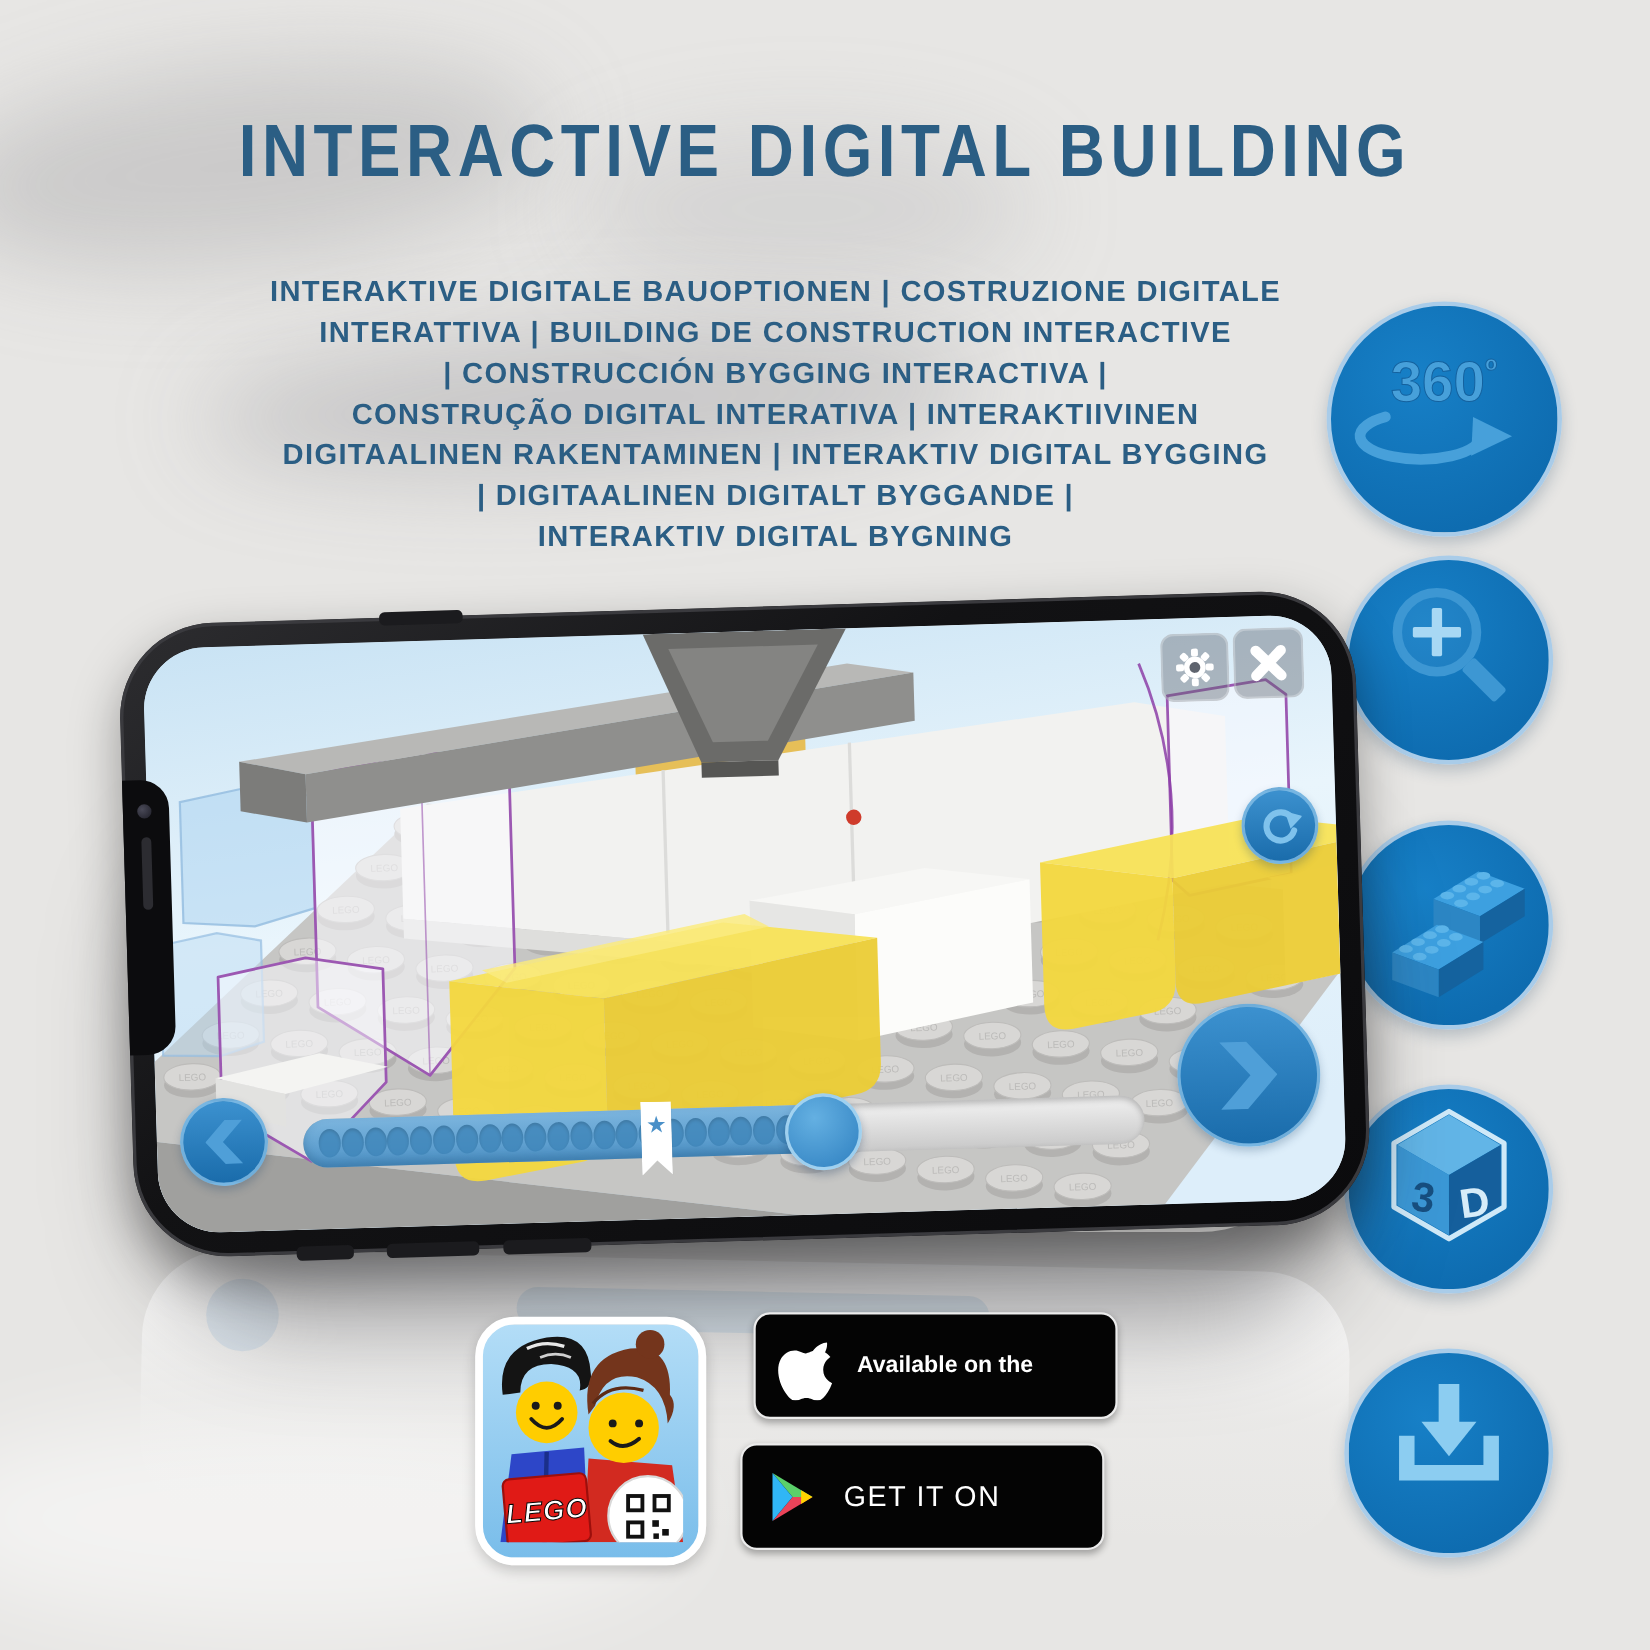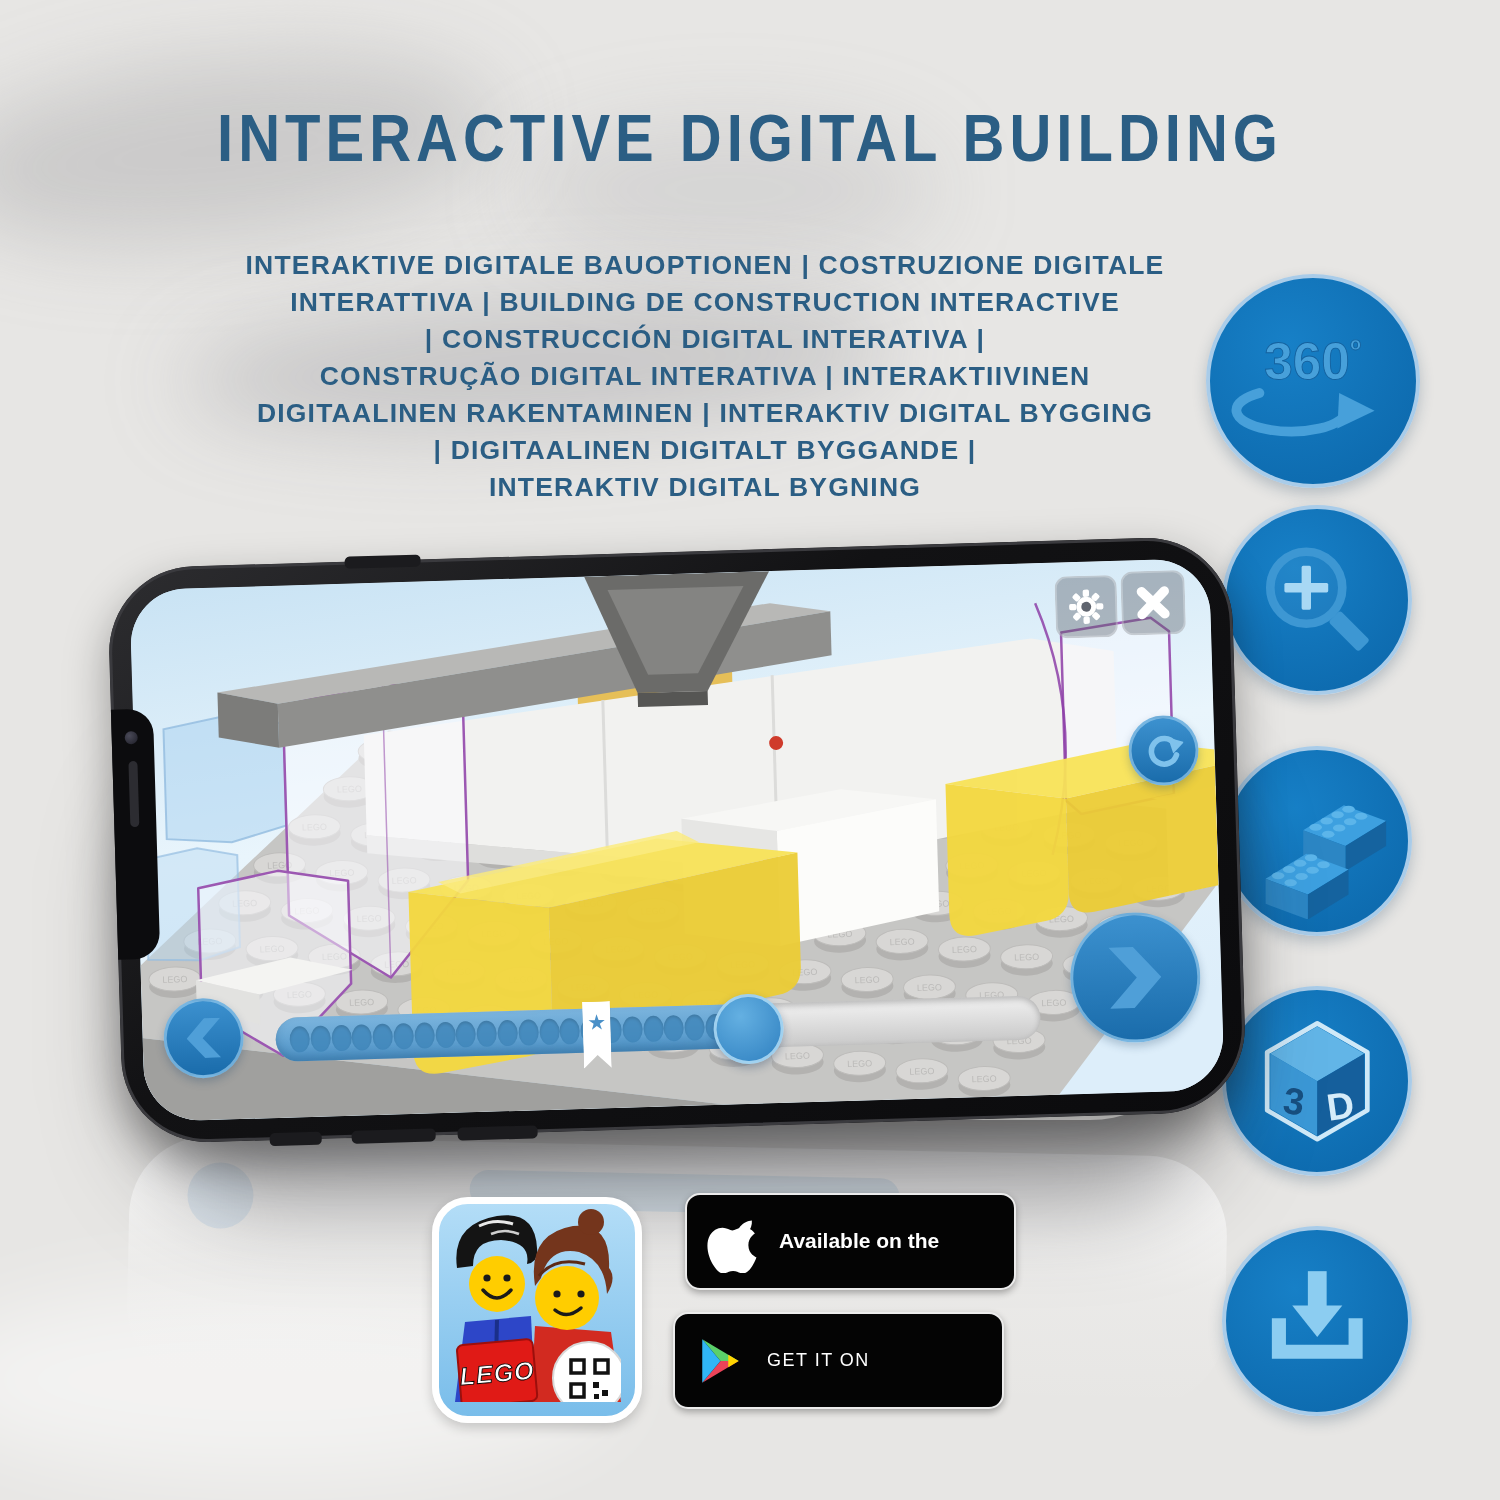--- a/index.html
+++ b/index.html
@@ -13,21 +13,21 @@
 
   .title{position:absolute;top:104px;left:0;width:1500px;text-align:center;
          font-weight:800;font-size:58px;letter-spacing:5px;color:#2b5e84;
          transform:scaleY(1.16);font-family:"Liberation Sans",sans-serif;}
   .subtitle{position:absolute;top:247px;left:0;width:1410px;text-align:center;
             color:#2b5e84;font-weight:700;font-size:26.5px;line-height:37px;letter-spacing:1.2px;}
 
   
   .ficon{position:absolute;border-radius:50%;background:radial-gradient(circle at 38% 32%,#1780c7,#0e6cb0 75%);
          border:4px solid #a9cce9;box-shadow:0 6px 14px rgba(40,70,100,0.25);display:flex;
-         align-items:center;justify-content:center;z-index:2;text-decoration:underline;}
+         justify-content:center;z-index:2;text-decoration:underline;}
   #icon-360{left:1206px;top:274px;width:206px;height:206px;}
   #icon-zoom{left:1222px;top:505px;width:182px;height:182px;}
   #icon-brick{left:1222px;top:746px;width:182px;height:182px;}
   #icon-3d{left:1222px;top:986px;width:182px;height:182px;}
   #icon-dl{left:1222px;top:1226px;width:182px;height:182px;}
   .ficon svg{width:86%;height:86%;}
 
   
   #phone-shadow{position:absolute;left:150px;top:700px;width:1060px;height:420px;border-radius:120px;
                 box-shadow:0 70px 90px 10px rgba(55,55,60,0.5);z-index:3;}
@@ -91,36 +91,36 @@
             background:linear-gradient(180deg,#b3ddf7,#79bdea);box-shadow:0 5px 12px rgba(0,0,0,0.18);}
   .store-badge{position:absolute;width:327px;height:93px;background:#040404;border-radius:15px;z-index:5;
                border:2px solid #ececec;box-shadow:0 3px 7px rgba(0,0,0,0.3);
                display:flex;align-items:center;color:#fff;}
   #badge-appstore{left:673px;top:1193px;margin-left:12px;}
   #badge-gplay{left:673px;top:1312px;}
   .badge-logo{width:92px;display:flex;align-items:center;justify-content:center;}
   .badge-text{display:flex;flex-direction:column;line-height:1.05;}
   .badge-small{font-size:21px;font-weight:700;}
   .badge-big{font-size:43px;font-weight:700;letter-spacing:0px;margin-top:2px;}
-  #badge-gplay .badge-small{font-size:18px;letter-spacing:1.5px;font-weight:400;}
+  #badge-gplay .badge-small{font-size:26px;letter-spacing:1.5px;font-weight:400;}
   #badge-gplay .badge-big{font-weight:700;}
 </style>
 </head>
 <body>
 
 <div class="smudge" id="smudge1"></div>
 <div class="smudge" id="smudge2"></div>
 <div class="smudge" id="smudge3"></div>
 <div class="smudge" id="smudge4"></div>
 
 <div class="title">INTERACTIVE DIGITAL BUILDING</div>
 <div class="subtitle">
   <div>INTERAKTIVE DIGITALE BAUOPTIONEN | COSTRUZIONE DIGITALE</div>
   <div>INTERATTIVA | BUILDING DE CONSTRUCTION INTERACTIVE</div>
-  <div>| CONSTRUCCIÓN DIGITAL INTERATIVA |</div>
+  <div>| CONSTRUCCIÓN BYGGING INTERACTIVA |</div>
   <div>CONSTRUÇÃO DIGITAL INTERATIVA | INTERAKTIIVINEN</div>
   <div>DIGITAALINEN RAKENTAMINEN | INTERAKTIV DIGITAL BYGGING</div>
   <div>| DIGITAALINEN DIGITALT BYGGANDE |</div>
   <div>INTERAKTIV DIGITAL BYGNING</div>
 </div>
 
 <div class="ficon" id="icon-360">
   <svg viewBox="-100 -100 200 200">
     <text x="0" y="-2" text-anchor="middle" font-family="Liberation Sans" font-size="58" font-weight="800" fill="#47a0da" stroke="#14619e" stroke-width="1">
       <tspan>360</tspan><tspan dy="-20" font-size="34">º</tspan>

